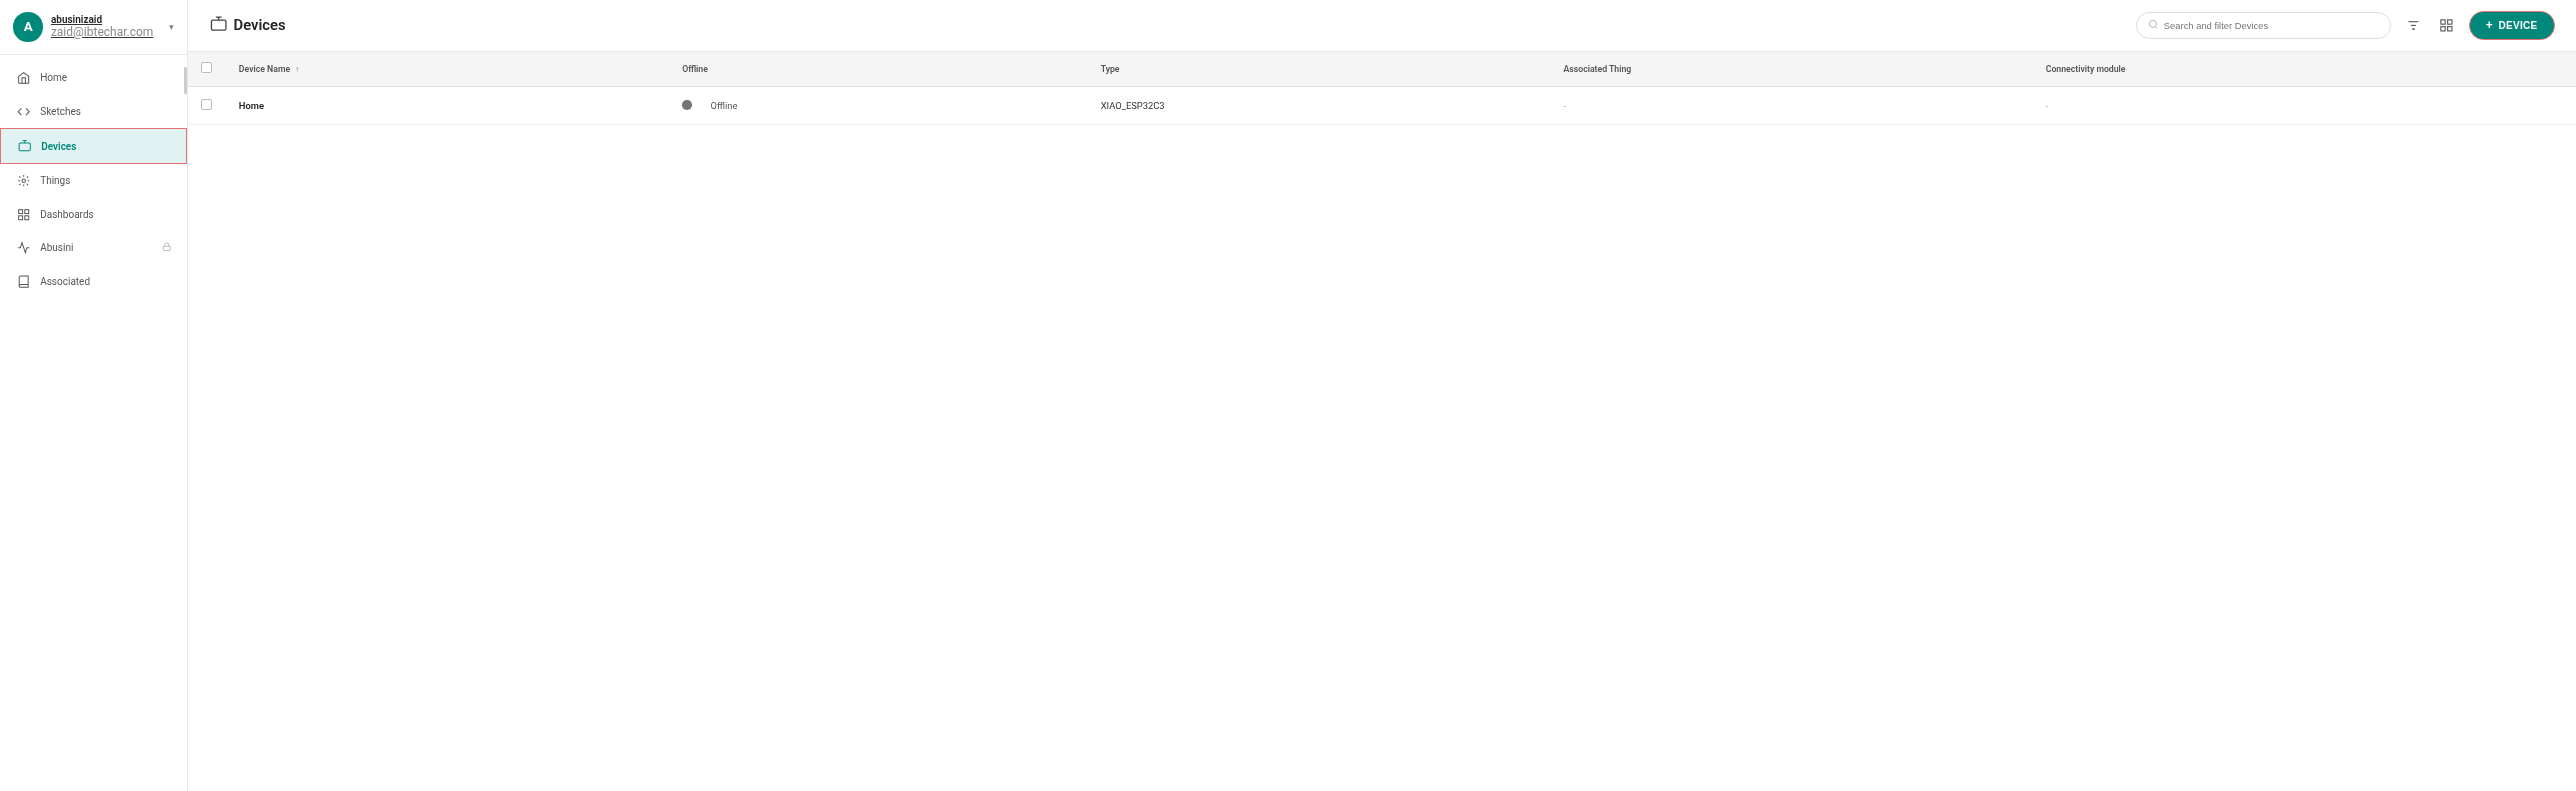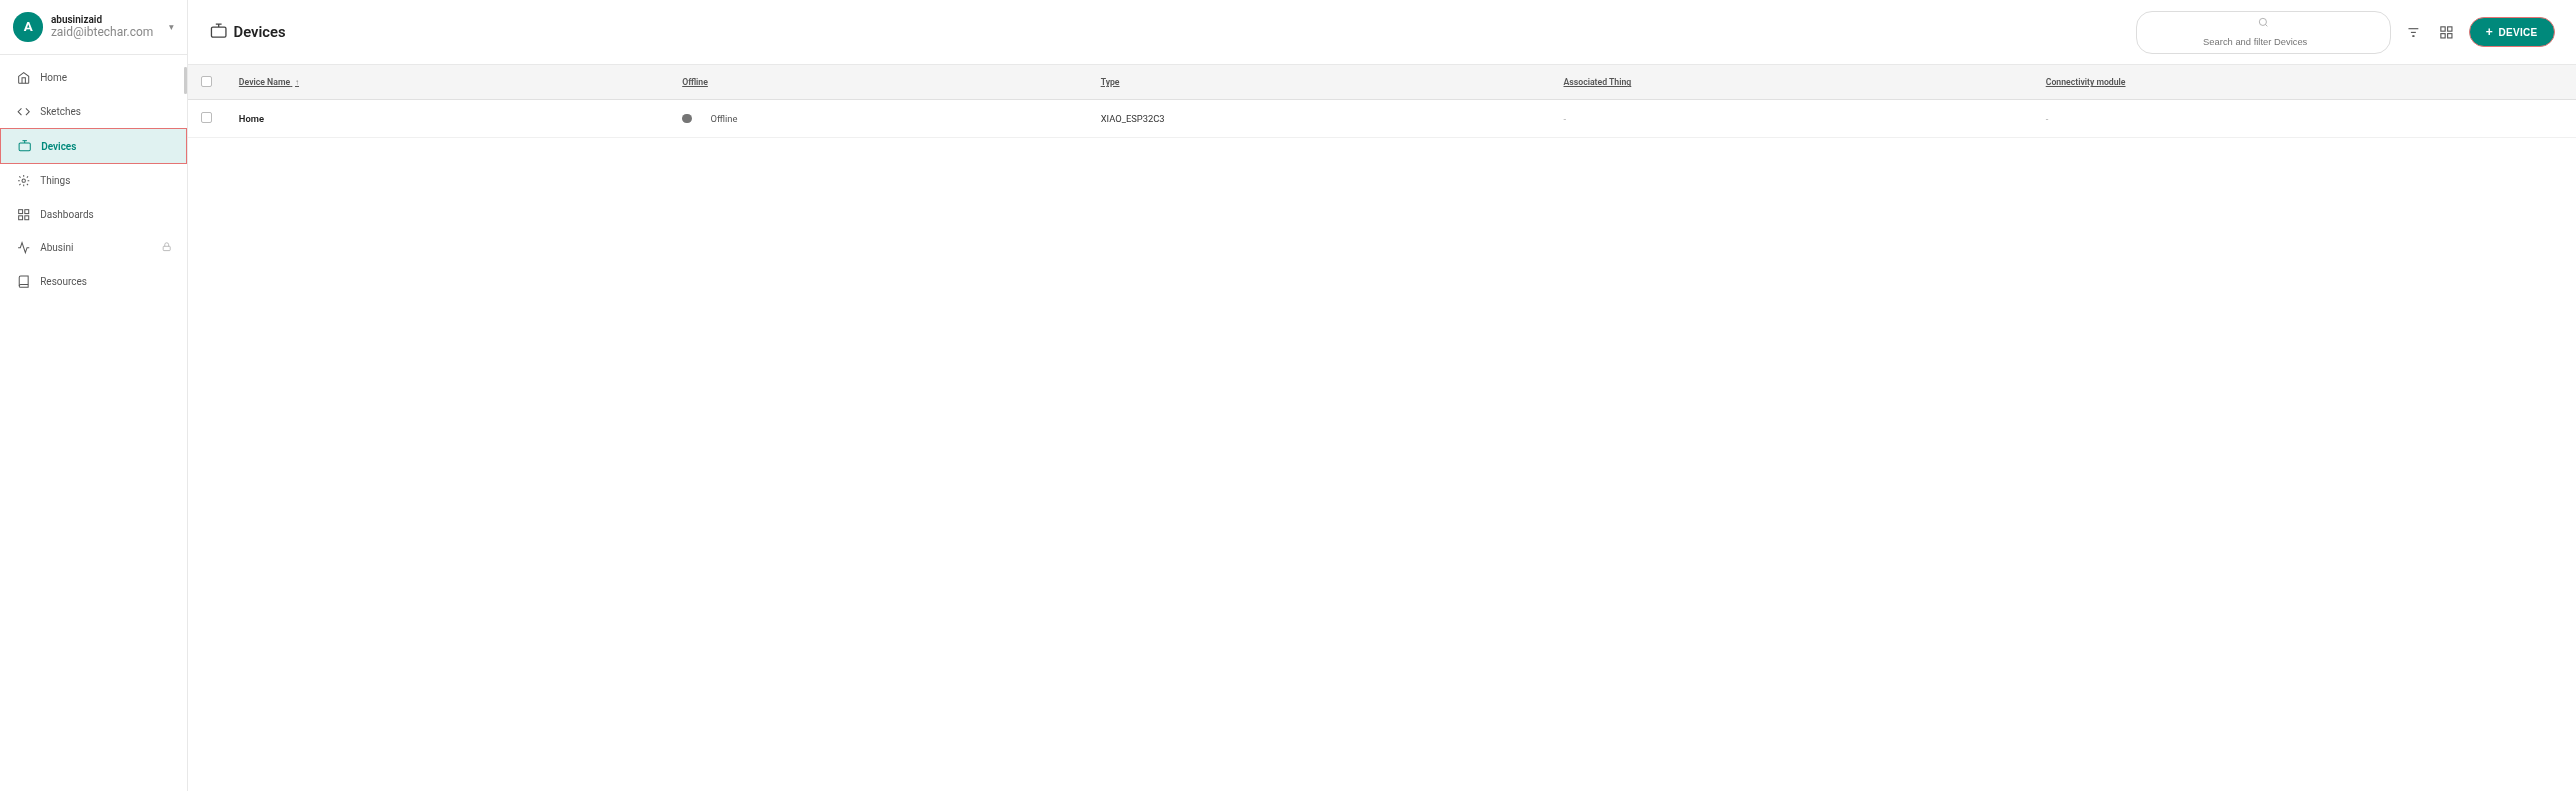--- a/index.html
+++ b/index.html
@@ -42,20 +42,21 @@
       align-items: center;
       justify-content: center;
       color: #fff;
       font-size: 13.4px;
       font-weight: bold;
       flex-shrink: 0;
     }
 
     .user-info {
       flex: 1;
+      text-decoration: underline;
     }
 
     .user-name {
       font-weight: 600;
       font-size: 10px;
       color: #222;
     }
 
     .user-email {
       font-size: 12px;
@@ -167,21 +168,20 @@
 
     .search-wrap {
       display: flex;
       align-items: center;
       background: #fff;
       border: 0.7px solid #ddd;
       border-radius: 16px;
       padding: 5.4px 10.7px;
       gap: 5.4px;
       min-width: 255px;
-      flex-direction: column;
     }
 
     .search-icon {
       color: #aaa;
       font-size: 10.7px;
     }
 
     .search-input {
       border: none;
       outline: none;
@@ -249,21 +249,20 @@
       border-bottom: 0.7px solid #e0e0e0;
     }
 
     thead th {
       padding: 10.7px 13.4px;
       text-align: left;
       font-weight: 600;
       color: #555;
       font-size: 8.7px;
       white-space: nowrap;
-      text-decoration: underline;
     }
 
     thead th:first-child {
       width: 35px;
       text-align: center;
     }
 
     tbody tr {
       border-bottom: 0.7px solid #f0f0f0;
       transition: background 0.1s;
@@ -408,21 +407,21 @@
       </span>
     </div>
 
     <div class="nav-item">
       <span class="nav-icon">
         <svg width="13.4" height="13.4" viewBox="0 0 24 24" fill="none" stroke="currentColor" stroke-width="1.8">
             <path d="M4 19.5A2.5 2.5 0 016.5 17H20"></path>
             <path d="M6.5 2H20v20H6.5A2.5 2.5 0 014 19.5v-15A2.5 2.5 0 016.5 2z"></path>
           </svg>
       </span>
-      <span class="nav-label">Resources</span>
+      <span class="nav-label">Associated</span>
     </div>
   </nav>
 
   <div class="sidebar-scrollbar">
     <div class="scrollbar-thumb"></div>
   </div>
 </div>
 
 <div class="main">
 

